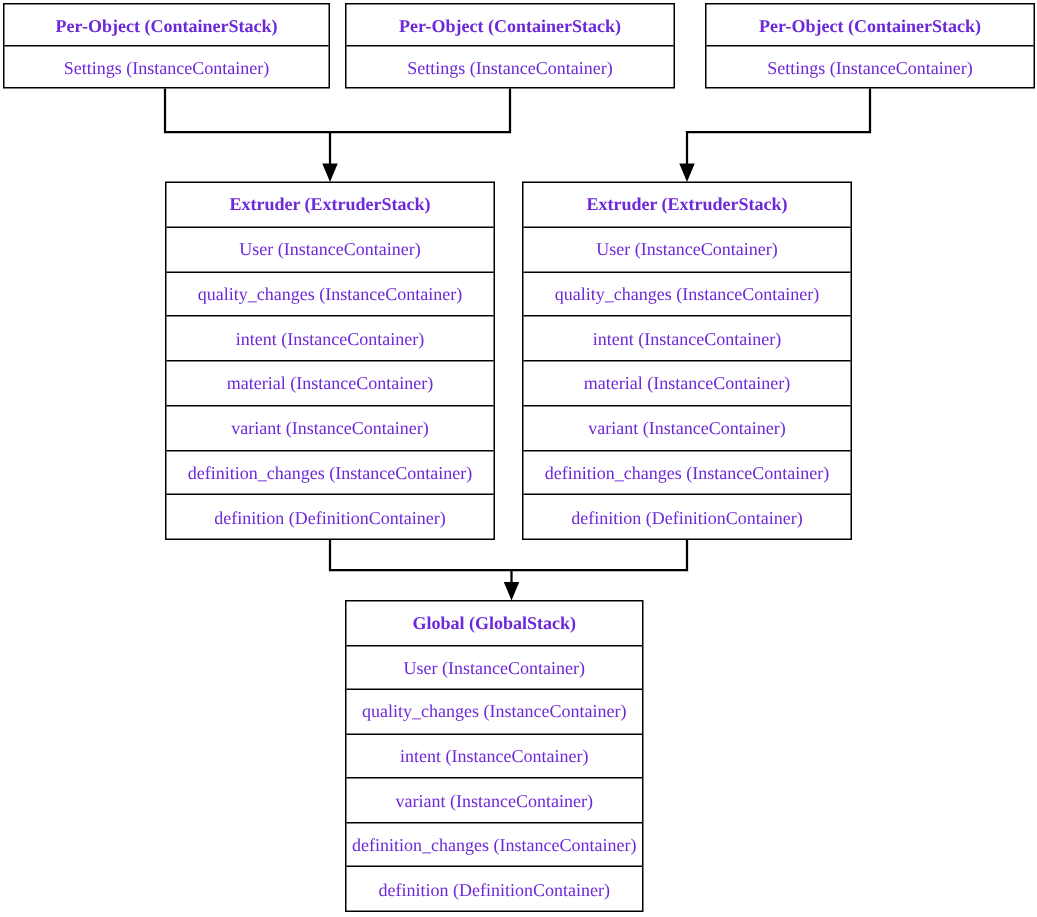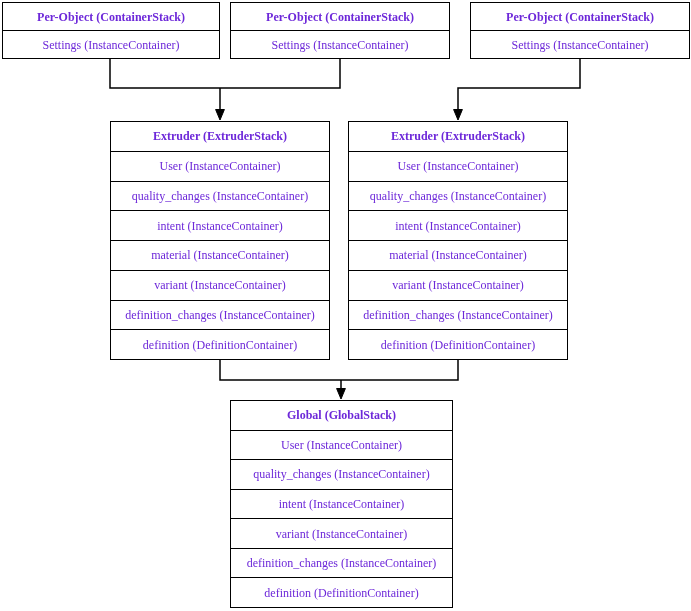--- a/index.html
+++ b/index.html
@@ -94,21 +94,21 @@
     <div class="row header">Extruder (ExtruderStack)</div>
     <div class="row">User (InstanceContainer)</div>
     <div class="row">quality_changes (InstanceContainer)</div>
     <div class="row">intent (InstanceContainer)</div>
     <div class="row">material (InstanceContainer)</div>
     <div class="row">variant (InstanceContainer)</div>
     <div class="row">definition_changes (InstanceContainer)</div>
     <div class="row">definition (DefinitionContainer)</div>
   </div>
 
-  <div class="box" style="left:230px; top:400px; width:223px; height:208px;justify-content:space-between;">
+  <div class="box" style="left:230px; top:400px; width:199px; height:208px;justify-content:space-between;">
     <div class="row header">Global (GlobalStack)</div>
     <div class="row">User (InstanceContainer)</div>
     <div class="row">quality_changes (InstanceContainer)</div>
     <div class="row">intent (InstanceContainer)</div>
     <div class="row">variant (InstanceContainer)</div>
     <div class="row">definition_changes (InstanceContainer)</div>
     <div class="row">definition (DefinitionContainer)</div>
   </div>
 
   <svg id="connectors" viewBox="0 0 691 611" xmlns="http://www.w3.org/2000/svg">

